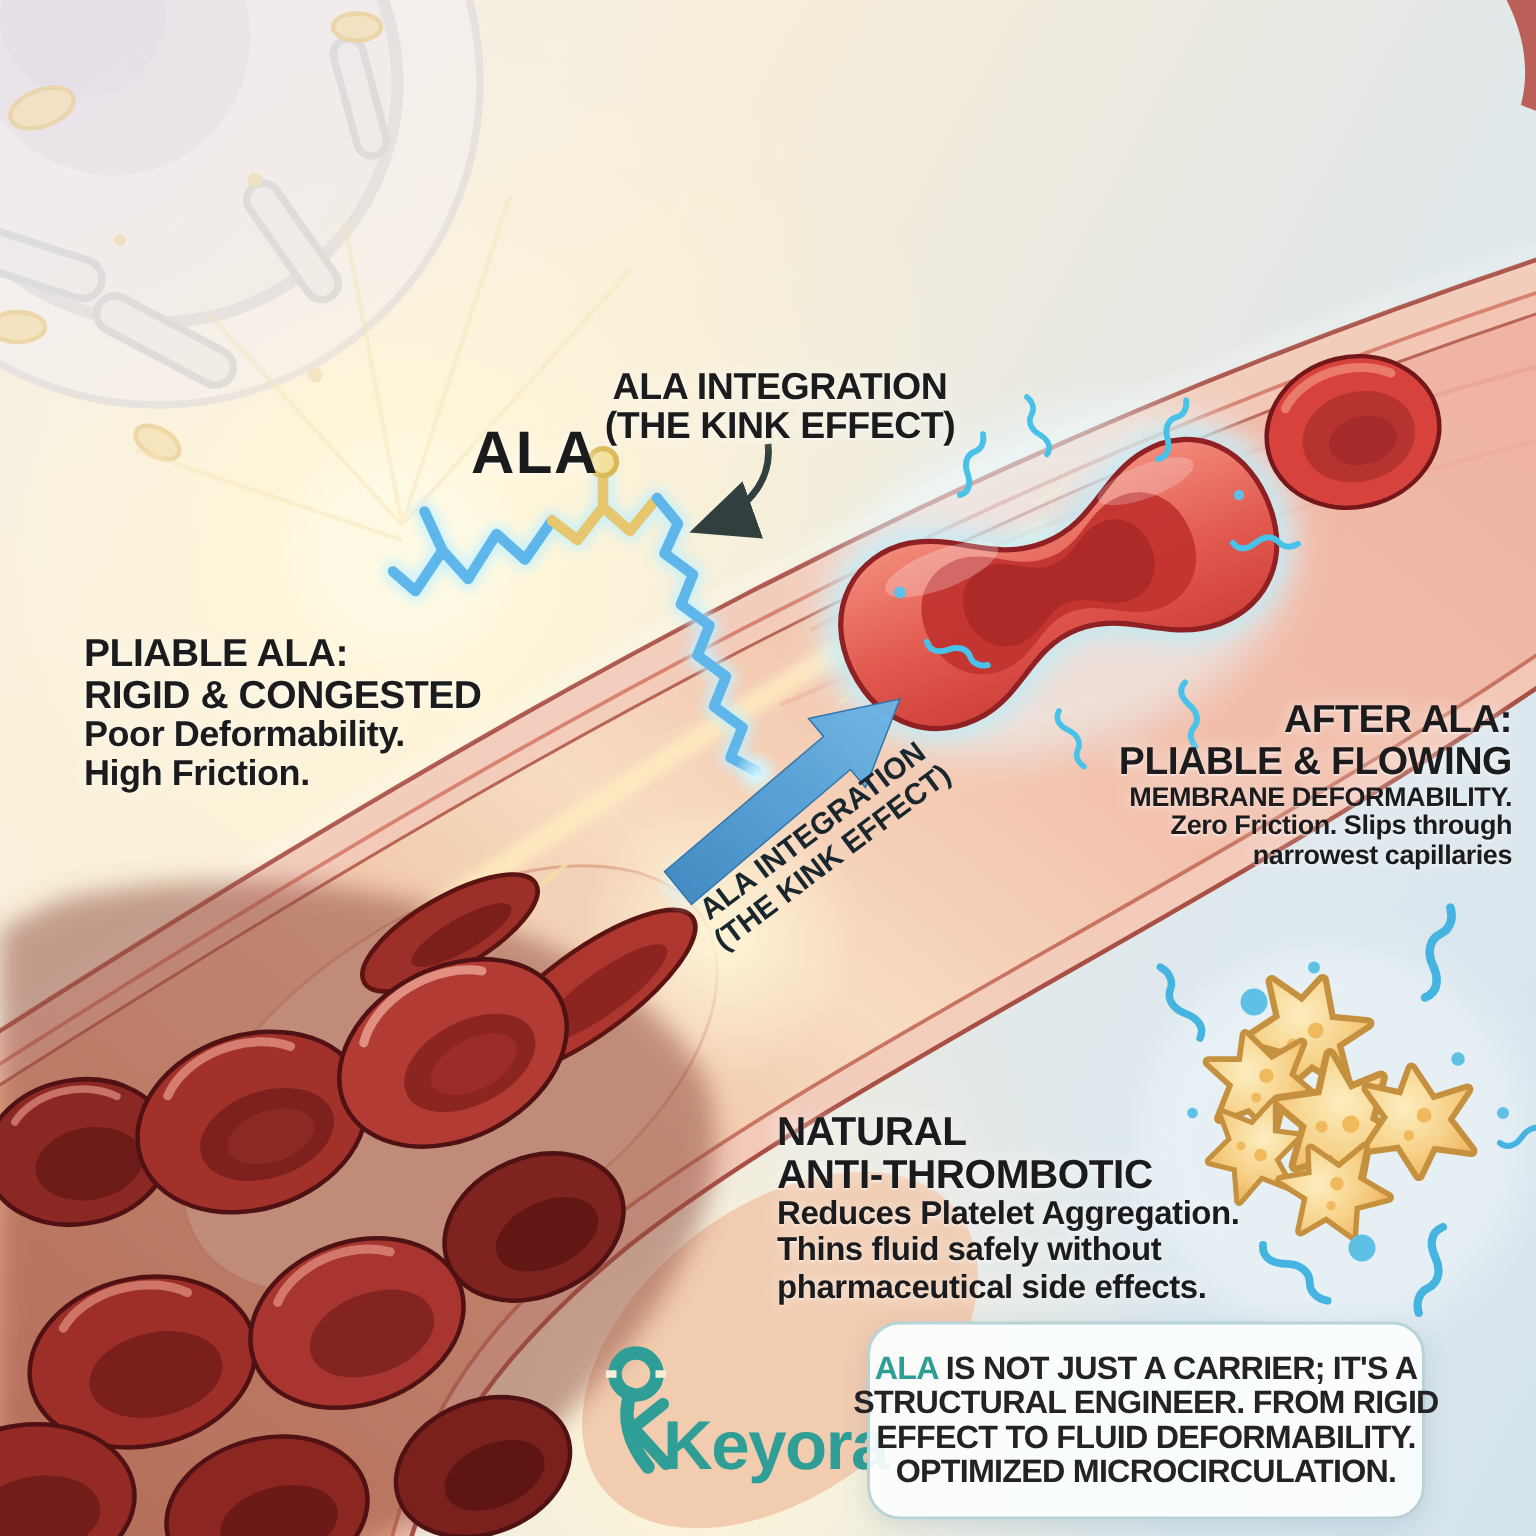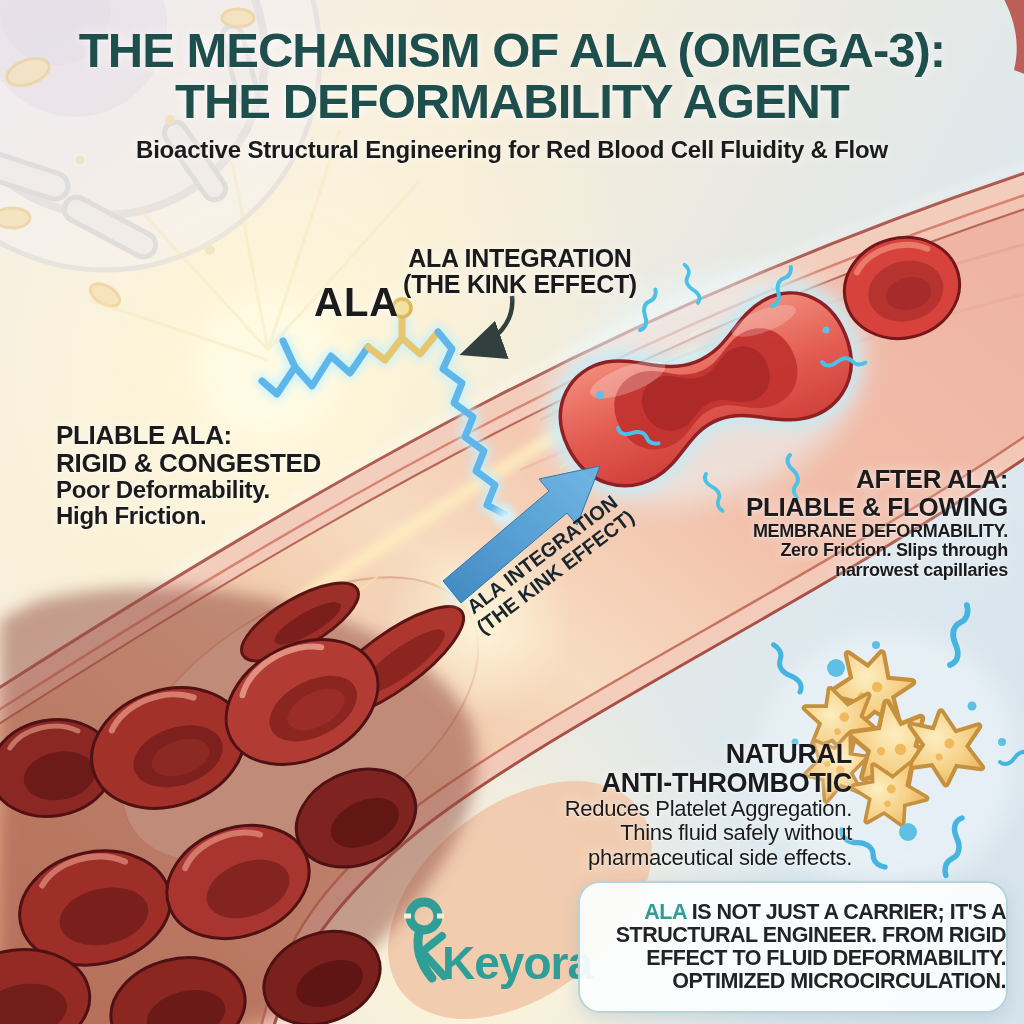--- a/index.html
+++ b/index.html
@@ -32,32 +32,32 @@
   .before .h{font-size:26px;font-weight:800;line-height:1.06;letter-spacing:-.3px}
   .before .b{font-size:24px;font-weight:600;line-height:1.07;letter-spacing:-.3px}
 
   .after{right:16px;top:466px;text-align:right}
   .after .h{font-size:26px;font-weight:800;line-height:1.07;letter-spacing:-.3px}
   .after .b{font-size:18px;font-weight:600;line-height:1.08;letter-spacing:-.3px}
 
   .arrow-label{left:418px;top:542px;width:262px;text-align:center;transform:rotate(-37deg);
     font-size:20px;font-weight:800;line-height:1.08;color:#19262d;letter-spacing:0}
 
-  .antithrombotic{left:530px;top:740px;width:322px;text-align:right}
+  .antithrombotic{left:518px;top:740px;width:322px;text-align:left}
   .antithrombotic .h{font-size:27px;font-weight:800;line-height:1.06;letter-spacing:-.3px}
-  .antithrombotic .b{font-size:22px;font-weight:400;line-height:1.1;letter-spacing:-.3px}
+  .antithrombotic .b{font-size:22px;font-weight:700;line-height:1.1;letter-spacing:-.3px}
 
   .brand{left:398px;top:894px;display:flex;align-items:flex-end;z-index:3}
   .brand svg{display:block}
   .brand-text{font-size:46px;font-weight:800;color:var(--accent-teal);letter-spacing:-1px;margin-left:-8px;line-height:1}
 
-  .callout{left:578px;top:881px;width:430px;height:132px;z-index:3;
+  .callout{left:578px;top:881px;width:372px;height:132px;z-index:3;
     background:rgba(252,254,254,.93);border:2.5px solid #b7d3d7;border-radius:22px;
     box-shadow:0 5px 16px rgba(90,130,150,.18);
-    display:flex;flex-direction:column;justify-content:center;align-items:flex-end;
+    display:flex;flex-direction:column;justify-content:center;align-items:center;
     font-size:21.5px;font-weight:800;line-height:1.07;color:#232326;letter-spacing:-.5px;white-space:nowrap;text-align:center}
   .ala-accent{color:var(--accent-teal)}
 </style>
 </head>
 <body>
 
 <div class="canvas">
 
 <svg class="art" width="1024" height="1024" viewBox="0 0 1024 1024">
   <defs>
@@ -306,25 +306,20 @@
       <circle cx="836" cy="668" r="9"></circle>
           <circle cx="972" cy="706" r="4.5"></circle>
           <circle cx="795" cy="742" r="3.5"></circle>
       <circle cx="908" cy="832" r="9"></circle>
           <circle cx="1002" cy="742" r="4"></circle>
           <circle cx="876" cy="645" r="4"></circle>
     </g>
   </g>
 </svg>
 
-  <header class="txt title-block glow">
-    <div class="t1">THE MECHANISM OF ALA (OMEGA-3):</div>
-    <div class="t1">THE DEFORMABILITY AGENT</div>
-    <div class="sub">Bioactive Structural Engineering for Red Blood Cell Fluidity &amp; Flow</div>
-  </header>
 
   <div class="txt ala-label glow">ALA</div>
 
   <div class="txt ala-annot glow">
     <div>ALA INTEGRATION</div>
     <div>(THE KINK EFFECT)</div>
   </div>
 
   <section class="txt before glow">
     <div class="h">PLIABLE ALA:</div>

